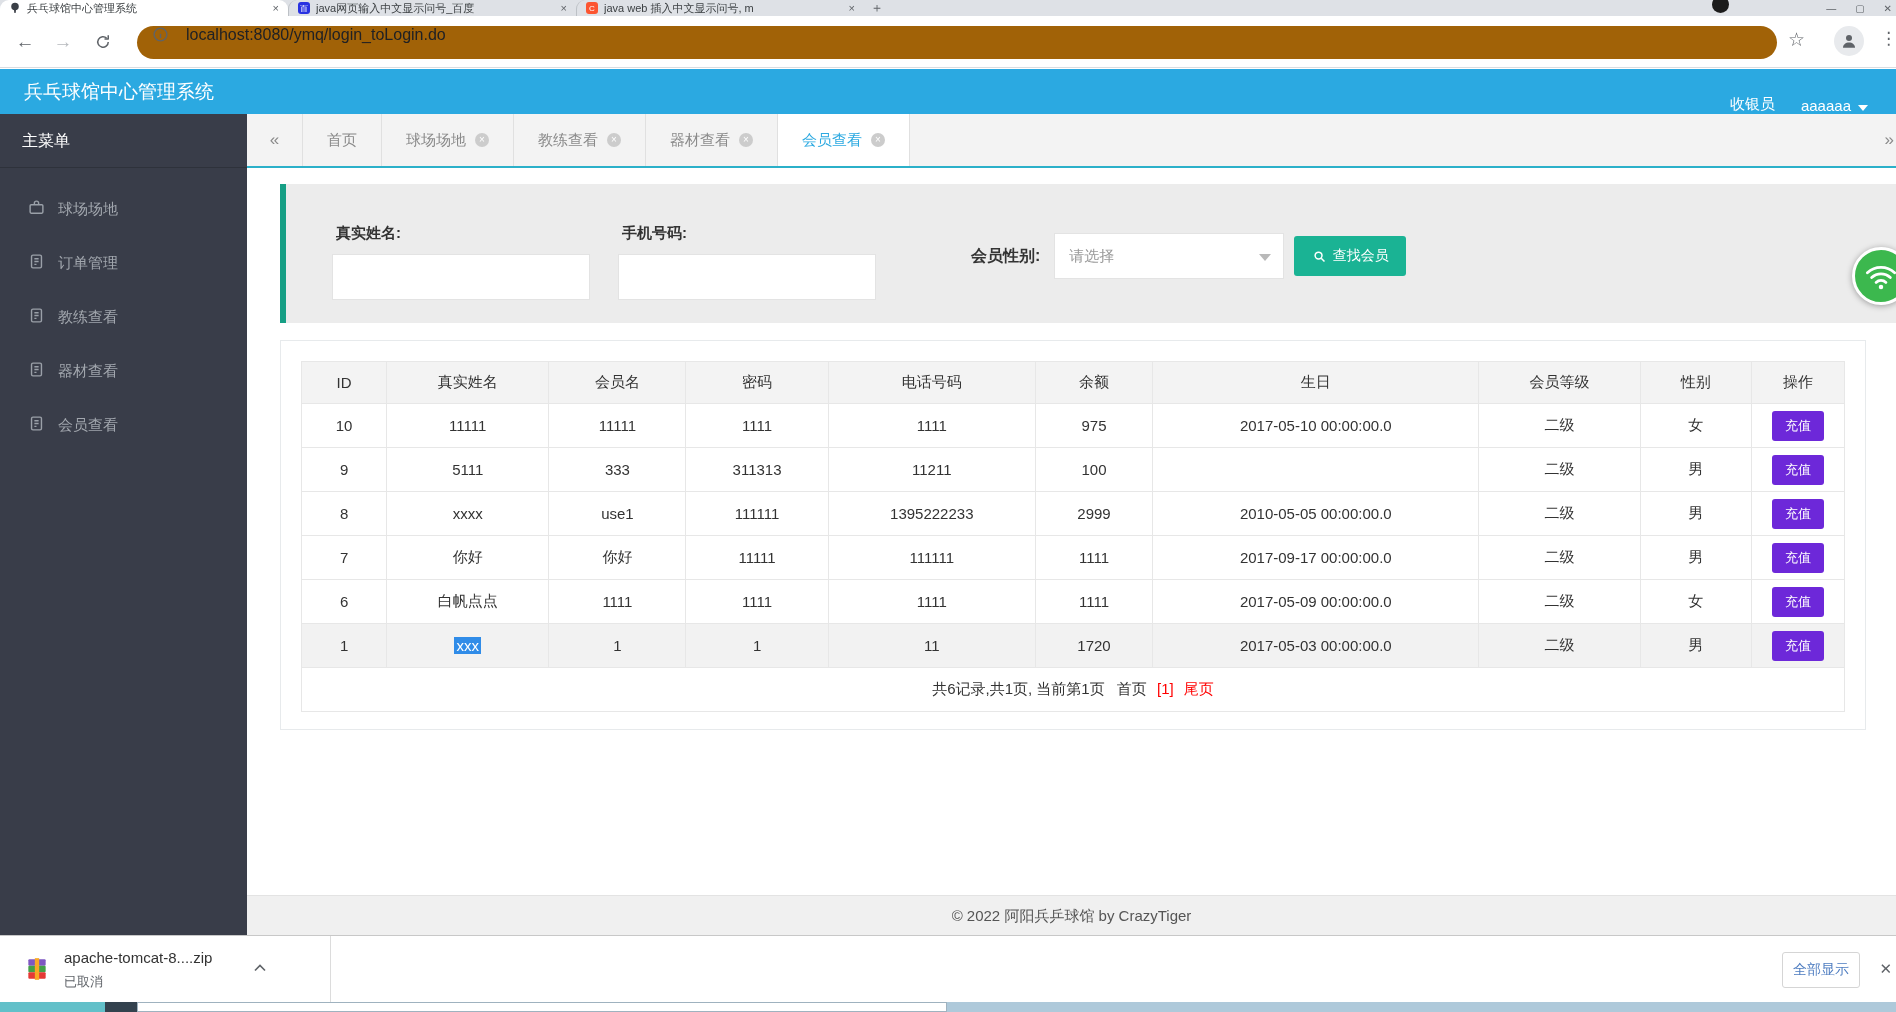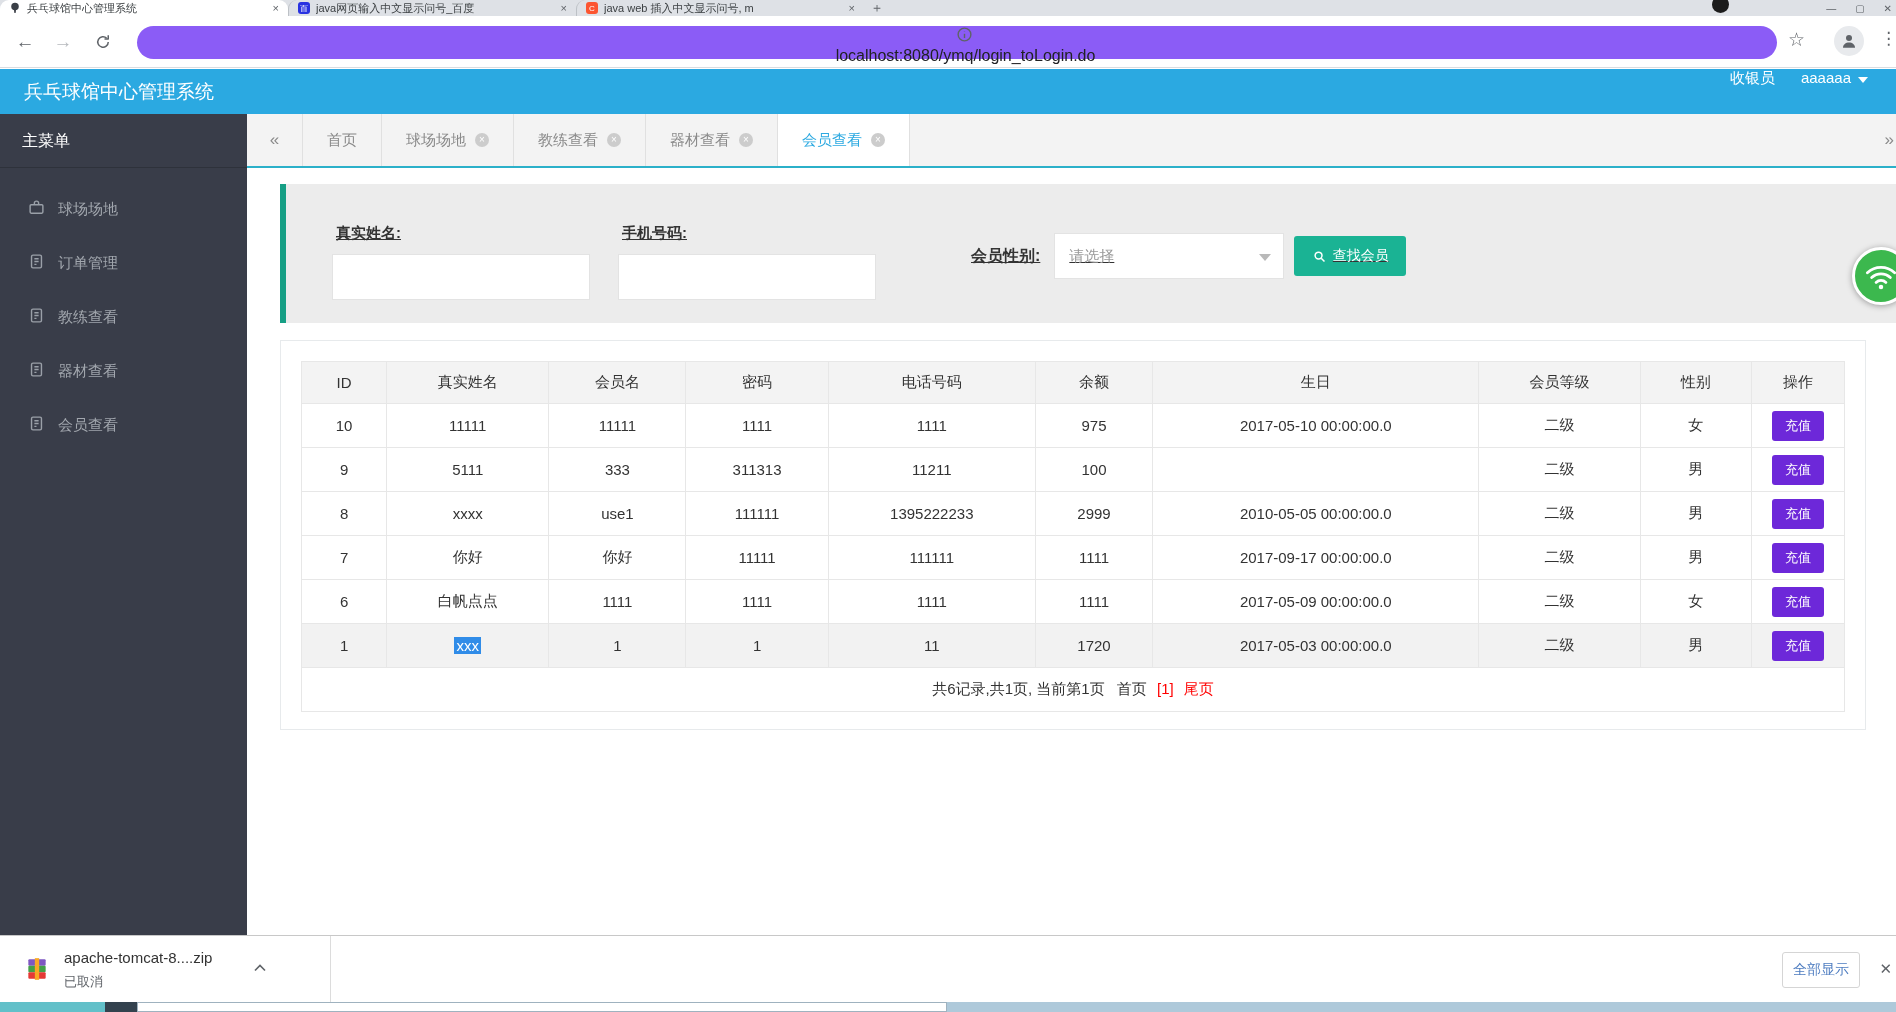--- a/index.html
+++ b/index.html
@@ -26,34 +26,34 @@
              border-radius:50%; background:#1c1c1c; }
   .winctl { position:absolute; top:0; height:16px; display:flex; align-items:center;
             gap:19px; right:4px; color:#5f6368; font-size:10px; }
 
   .toolbar { position:absolute; left:0; top:16px; width:100%; height:52px; background:#fff;
              border-bottom:1px solid #dadce0; }
   .navbtn { position:absolute; top:13px; width:26px; height:26px; text-align:center;
             line-height:26px; font-size:19px; color:#5f6368; }
   .navbtn.fwd { color:#b6b9bd; }
   .urlpill { position:absolute; left:137px; top:10px; width:1640px; height:33px;
-             border-radius:17px; background:#8b5cf6; display:flex; align-items:center;flex-direction:column; }
+             border-radius:17px; background:#a16207; display:flex; align-items:flex-start; }
   .urlpill .info { margin-left:15px; flex:none; }
   .urltext { margin-left:17px; font-size:16px; color:#202124; }
   .star { position:absolute; left:1788px; top:12px; font-size:19px; color:#5f6368; }
   .avatar { position:absolute; left:1834px; top:10px; width:30px; height:30px;
             border-radius:50%; background:#e8eaed; display:flex; align-items:center;
             justify-content:center; }
   .kebab { position:absolute; left:1880px; top:12px; font-size:17px; color:#5f6368; }
 
   
   .apphdr { position:absolute; left:0; top:69px; width:100%; height:45px; background:#2ba9e1; }
   .apphdr .title { position:absolute; left:24px; top:0; line-height:45px; color:#fff; font-size:19px; }
   .apphdr .userarea { position:absolute; right:28px; top:0; height:45px; display:flex;
-                      align-items:flex-start; gap:26px; color:#fff; font-size:15px; }
+                      align-items:flex-end; gap:26px; color:#fff; font-size:15px; }
   .caret { display:inline-block; width:0; height:0; border-left:5px solid transparent;
            border-right:5px solid transparent; border-top:6px solid #fff; margin-left:7px; }
 
   
   .sidebar { position:absolute; left:0; top:114px; width:247px; height:821px; background:#393d49; }
   .sidebar .heading { height:54px; line-height:54px; padding-left:22px; color:#fff;
                       font-size:16px; border-bottom:1px solid #2e323b; }
   .snav { padding-top:14px; }
   .snav .item { height:54px; display:flex; align-items:center; gap:13px; padding-left:28px;
                 color:#a2a7ae; font-size:15px; cursor:pointer; }
@@ -72,21 +72,21 @@
   .ctab { display:flex; align-items:center; padding:0 24px; font-size:15px; color:#8a8a8a;
           border-right:1px solid #e0e0e0; cursor:pointer; }
   .ctab.active { background:#fff; color:#2ba9e1; }
   .ctab .tclose { width:14px; height:14px; margin-left:9px; border-radius:50%; background:#ccc;
                   color:#fff; font-size:10px; line-height:14px; text-align:center; }
   .tabbar .chev-right { position:absolute; right:2px; top:0; line-height:52px; font-size:17px; color:#8a8a8a; }
 
   
   .searchpanel { position:absolute; left:33px; right:0; top:70px; height:139px; background:#ececec; }
   .searchpanel::before { content:""; position:absolute; left:0; top:0; bottom:0; width:6px; background:#169f85; }
-  .fgroup { position:absolute; top:40px;text-decoration:underline; }
+  .fgroup { position:absolute; top:40px; }
   .fgroup .flabel { font-size:15px; font-weight:bold; color:#333; padding-left:4px; }
   .fgroup input { display:block; margin-top:11px; width:258px; height:46px;
                   border:1px solid #e3e3e3; background:#fff; padding:0 10px; font-size:15px; }
   .g-name  { left:52px; }
   .g-phone { left:338px; }
   .g-gender { left:687px; top:49px; display:flex; align-items:center; }
   .g-gender .flabel { font-weight:bold; font-size:16px; }
   .selectbox { position:relative; margin-left:14px; width:230px; height:46px; background:#fff;
                border:1px solid #e3e3e3; line-height:44px; padding-left:14px; color:#9a9a9a;
                font-size:15px; }
@@ -416,20 +416,21 @@
             <span>共6记录,共1页, 当前第1页</span>
             <a class="pg-link" href="#">首页</a>
             <a class="pg-red" href="#">[1]</a>
             <a class="pg-red" href="#">尾页</a>
           </td>
         </tr>
       </tfoot>
     </table>
   </div>
 
+  <div class="pagefooter">© 2022 阿阳兵乒球馆 by CrazyTiger</div>
 </div>
 
 <div class="wifi-float">
   <svg width="32" height="32" viewBox="0 0 24 24">
     <path d="M1.8 9.6a15 15 0 0 1 20.4 0" stroke="#fff" stroke-width="2.1" fill="none" stroke-linecap="round"></path>
     <path d="M5 13.2a10 10 0 0 1 14 0" stroke="#fff" stroke-width="2.1" fill="none" stroke-linecap="round"></path>
     <path d="M8.3 16.8a5.4 5.4 0 0 1 7.4 0" stroke="#fff" stroke-width="2.1" fill="none" stroke-linecap="round"></path>
     <circle cx="12" cy="20.2" r="1.7" fill="#fff"></circle>
   </svg>
 </div>

